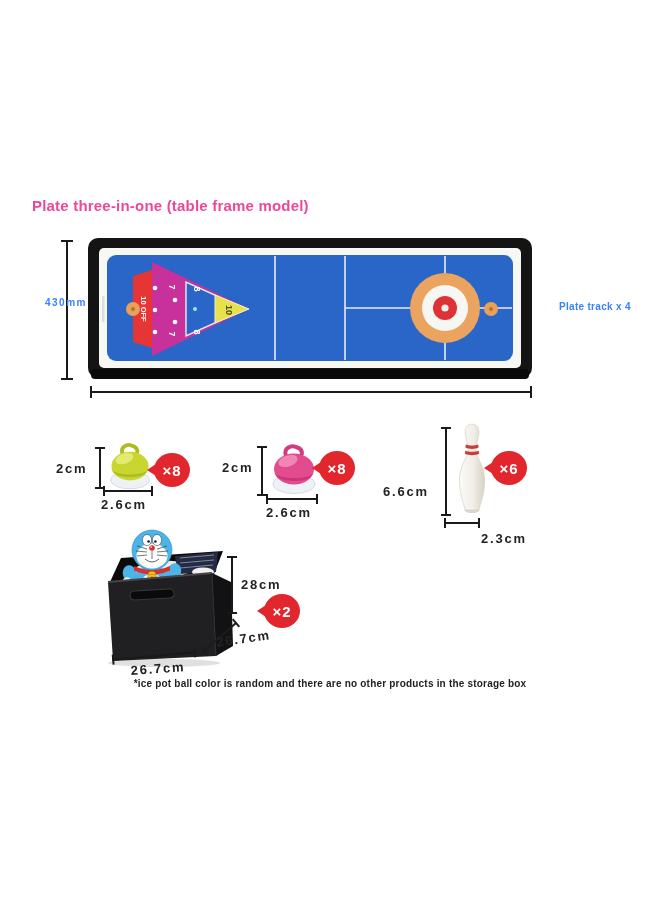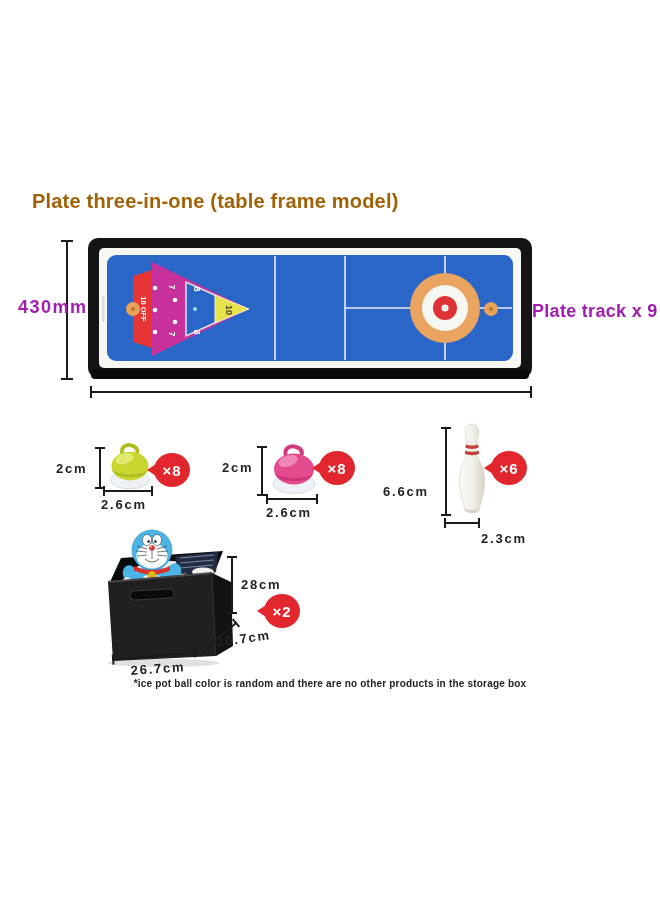--- a/index.html
+++ b/index.html
@@ -3,27 +3,27 @@
 <meta charset="utf-8">
 <style>
   html,body{margin:0;padding:0;}
   body{
     width:660px;height:900px;background:#ffffff;
     font-family:"Liberation Sans", sans-serif;color:#2a2a2e;
     position:relative;overflow:hidden;
   }
   .canvas{position:absolute;inset:0;}
   .title{
-    position:absolute;left:32px;top:190px;
-    font-size:20px;font-weight:bold;color:#a16207;letter-spacing:0.2px;
+    position:absolute;left:32px;top:197px;
+    font-size:15px;font-weight:bold;color:#ec4899;letter-spacing:0.2px;
     white-space:nowrap;
   }
   .big-label{
-    position:absolute;font-size:18px;font-weight:bold;color:#a21caf;
-    letter-spacing:1.5px;white-space:nowrap;
+    position:absolute;font-size:10px;font-weight:bold;color:#3b82f6;
+    letter-spacing:1.5px;white-space:nowrap;margin-left:27px;
   }
   .dim-label{
     position:absolute;font-size:13px;font-weight:bold;color:#232327;
     letter-spacing:1.8px;white-space:nowrap;
   }
   
   .vline{position:absolute;width:2px;background:#1a1a1a;}
   .vline::before,.vline::after{
     content:"";position:absolute;left:-5px;width:12px;height:2px;background:#1a1a1a;
   }
@@ -109,21 +109,21 @@
       <text x="109" y="96" font-size="9" transform="rotate(90 109 96)" dominant-baseline="central">8</text>
       <text x="141" y="74" font-size="9" fill="#4a4a20" transform="rotate(90 141 74)" dominant-baseline="central">10</text>
     </g>
   </svg>
 
   <div class="vline" style="left:66px;top:240px;height:140px;"></div>
   <div class="big-label" style="left:18px;top:297px;">430mm</div>
 
   <div class="hline" style="left:90px;top:391px;width:442px;"></div>
 
-  <div class="big-label" style="left:532px;top:301px;letter-spacing:0.3px;">Plate track x 9</div>
+  <div class="big-label" style="left:532px;top:301px;letter-spacing:0.3px;">Plate track x 4</div>
 
   <div class="dim-label" style="left:56px;top:461px;">2cm</div>
   <div class="vline small" style="left:99px;top:447px;height:42px;"></div>
   <svg style="position:absolute;left:104px;top:441px;width:52px;height:52px" viewBox="0 0 56 52">
     <path d="M20,12 C17,4 25,1 30,3 C37,5 37,10 34,13" fill="none" stroke="#aebc1e" stroke-width="4" stroke-linecap="round"></path>
     <ellipse cx="28" cy="40" rx="21" ry="9.5" fill="#eef2f6" stroke="#c9d4de" stroke-width="0.8"></ellipse>
     <ellipse cx="28" cy="25" rx="20" ry="15.5" fill="#c9d630"></ellipse>
     <path d="M8,28 C10,36 46,36 48,28 C46,34 40,37 28,37 C16,37 10,34 8,28 Z" fill="#9fae1a" opacity="0.65"></path>
     <ellipse cx="22" cy="17" rx="10" ry="5.5" fill="#e6ee7a" opacity="0.85" transform="rotate(-18 22 17)"></ellipse>
   </svg>

